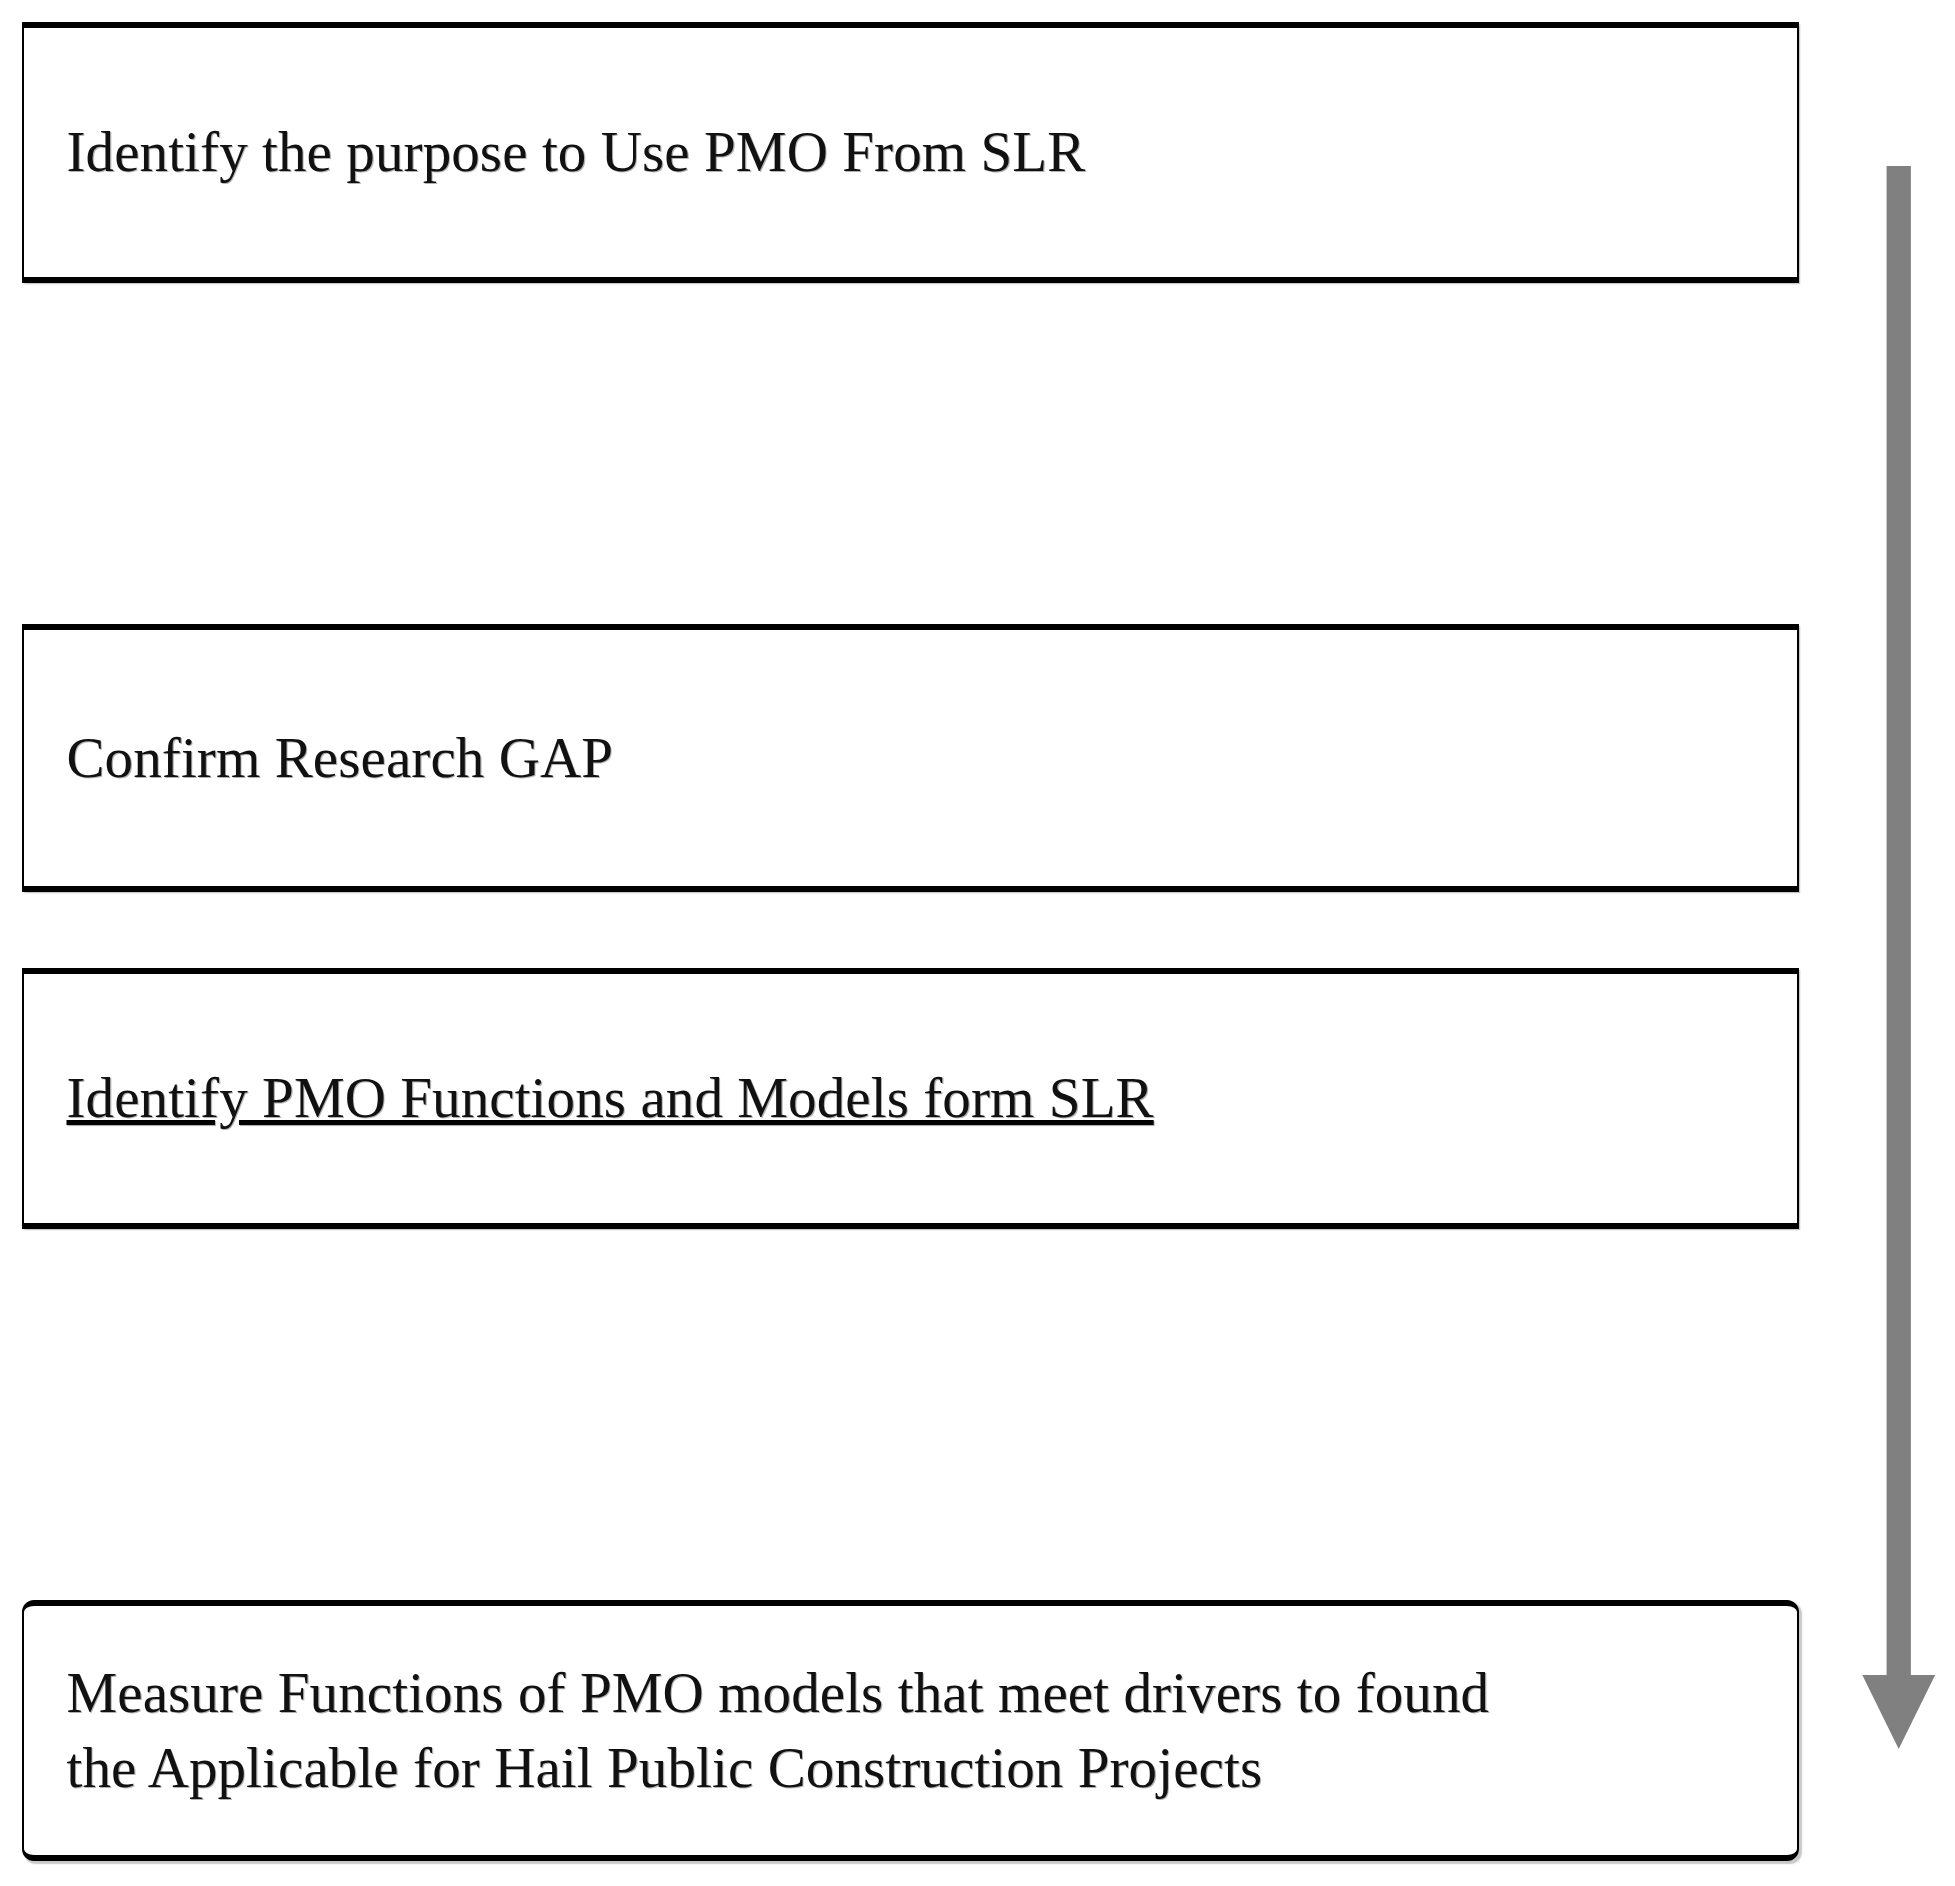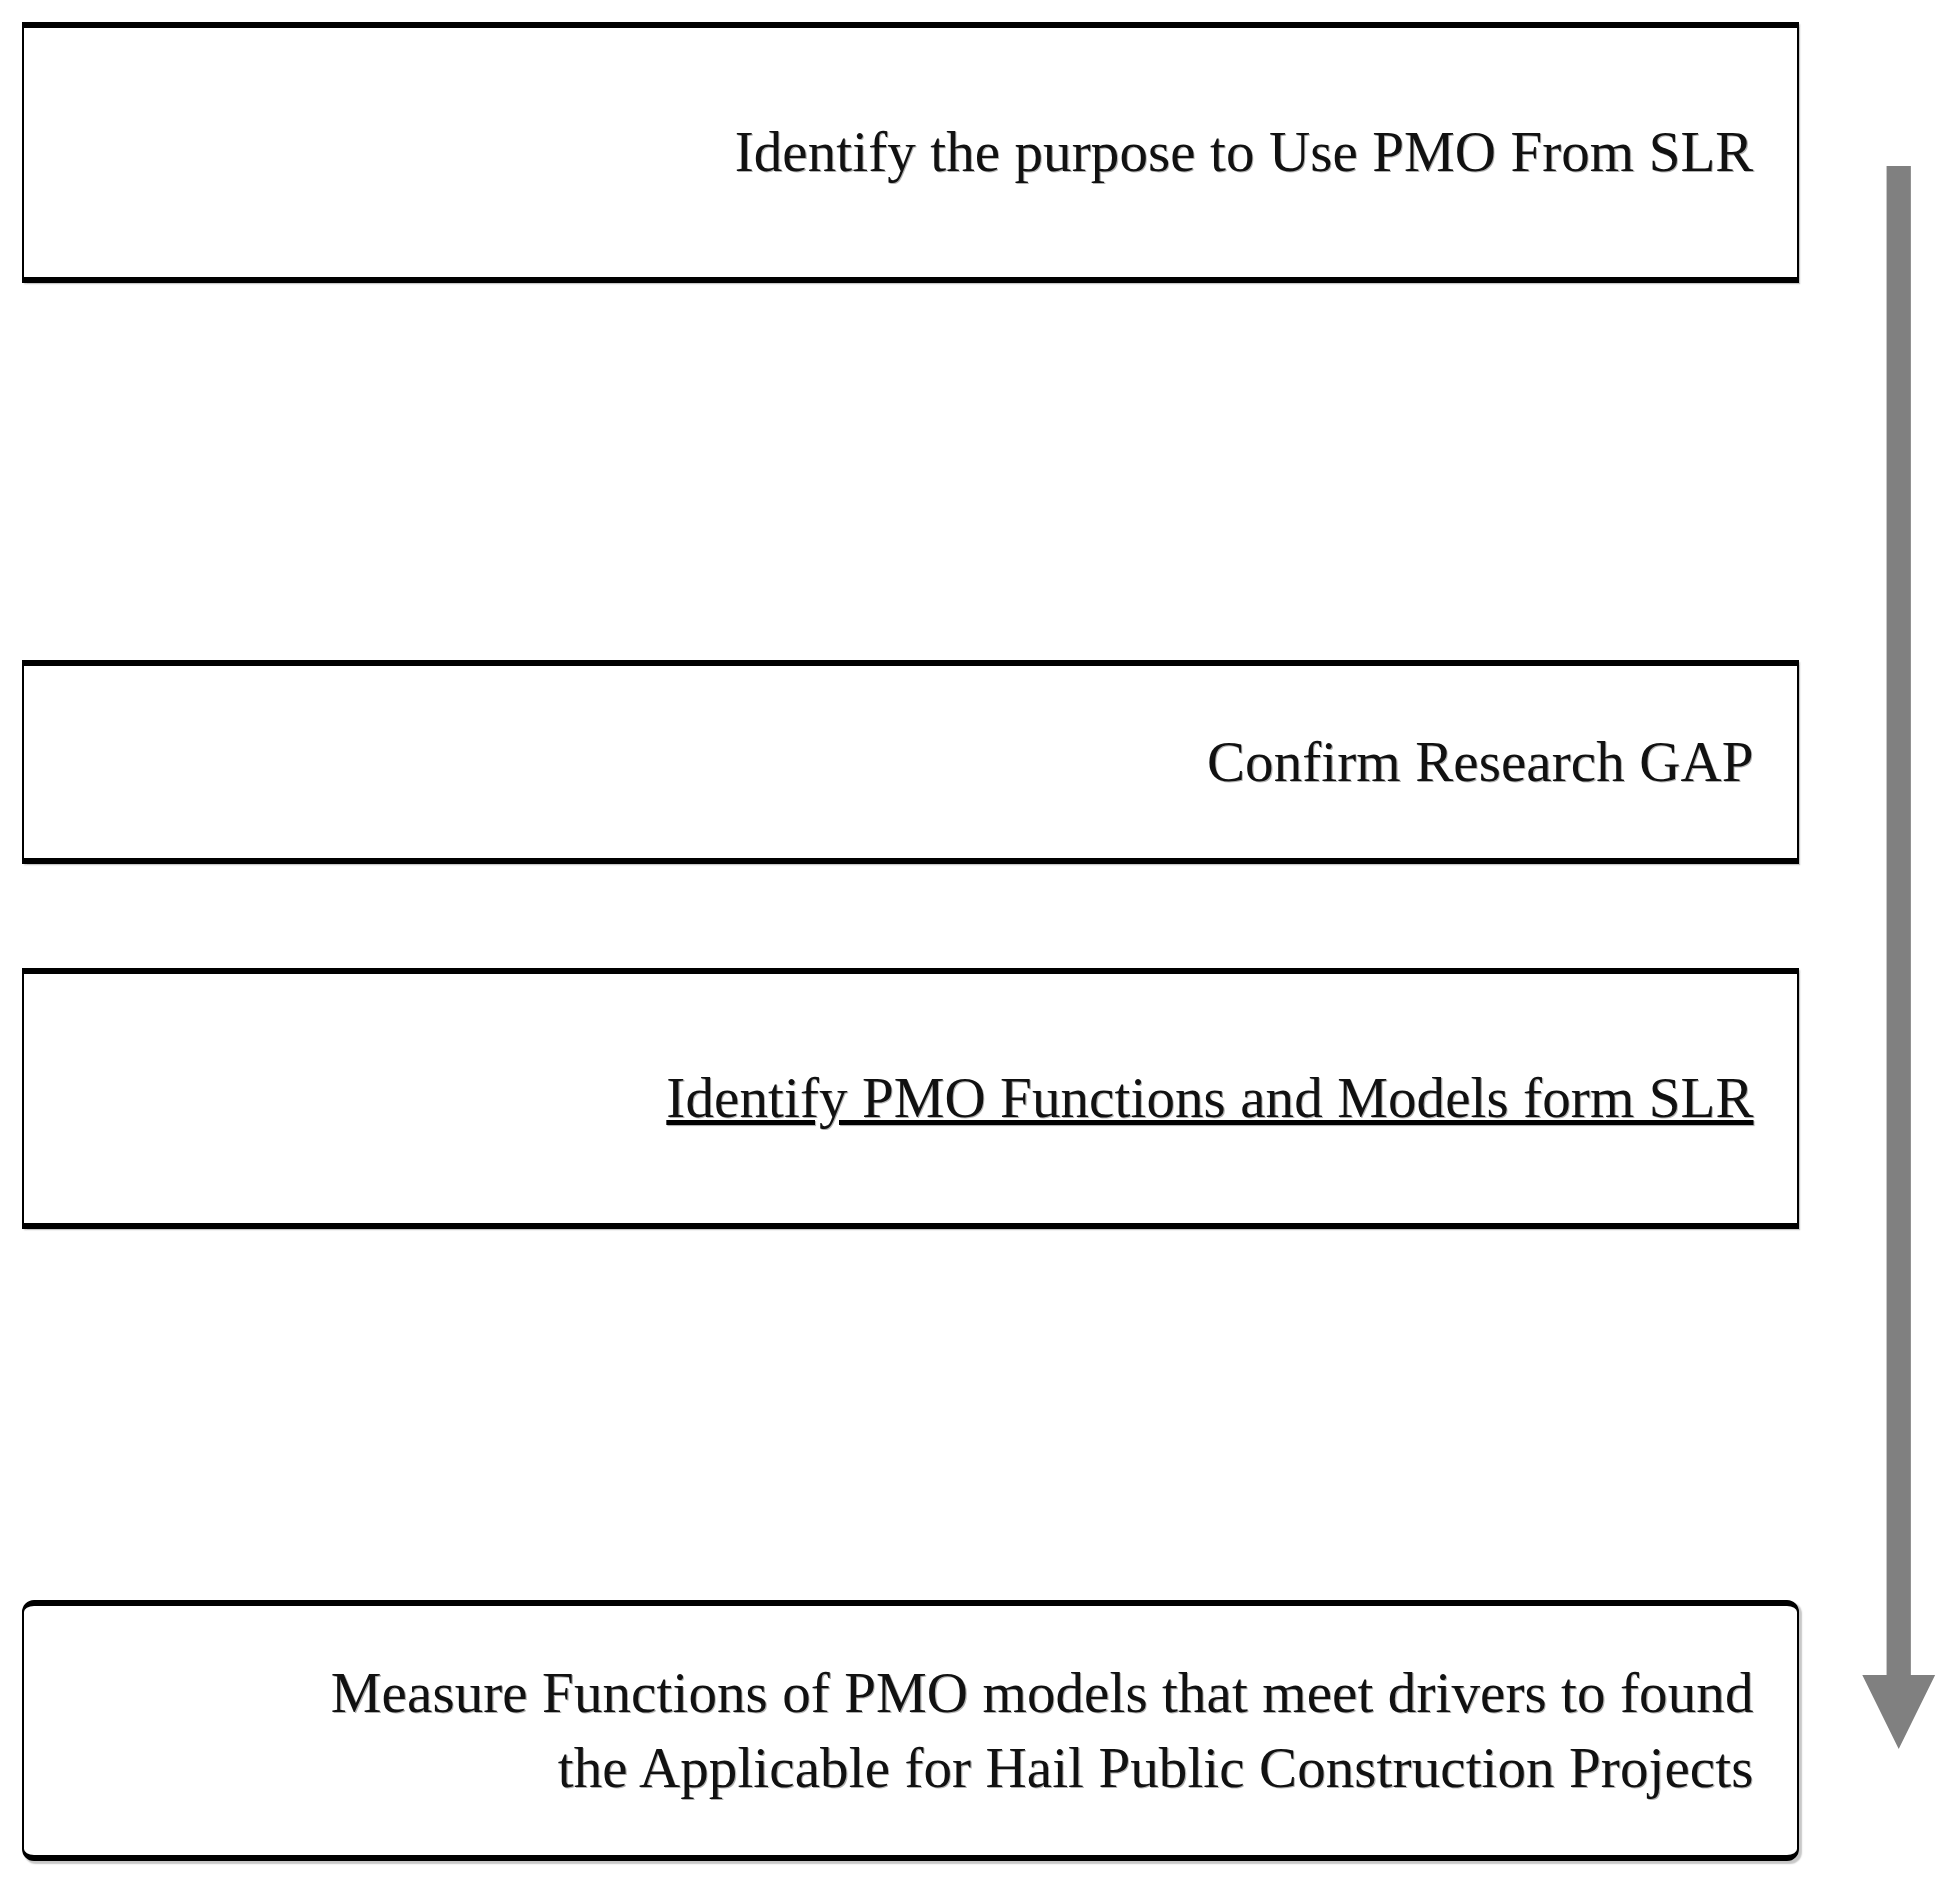--- a/index.html
+++ b/index.html
@@ -30,35 +30,35 @@
     border-top-width: 6.5px;
     border-bottom-width: 6.5px;
     box-shadow: 2.2px 2.2px 1.4px rgba(0,0,0,0.22);
     display: flex;
     align-items: center;
     justify-content: center;
   }
   .flow-box-text {
     display: block;
     width: 100%;
-    text-align: right;
+    text-align: left;
     font-family: "Liberation Serif", "DejaVu Serif", serif;
     font-size: 57px;
     line-height: 1.30;
     color: #111111;
     letter-spacing: 0.1px;
     padding: 0 43px;
     box-sizing: border-box;
     white-space: pre-line;
     text-shadow: 1.1px 1.1px 0 rgba(0,0,0,0.30);
   }
 
   .box-1 { top: 22px;   height: 261px; }
   .box-2 { top: 331px;  height: 267px; }
-  .box-3 { top: 660px;  height: 204px; }
+  .box-3 { top: 624px;  height: 268px; }
   .box-4 { top: 968px; height: 261px; text-decoration: underline; }
   .box-5 { top: 1285px; height: 262px; }
   .box-6 { top: 1600px; height: 261px; border-radius: 12px; }
 
   
   #flow-arrow {
     position: absolute;
     left: 1858px;
     top: 166px;
     width: 80px;

